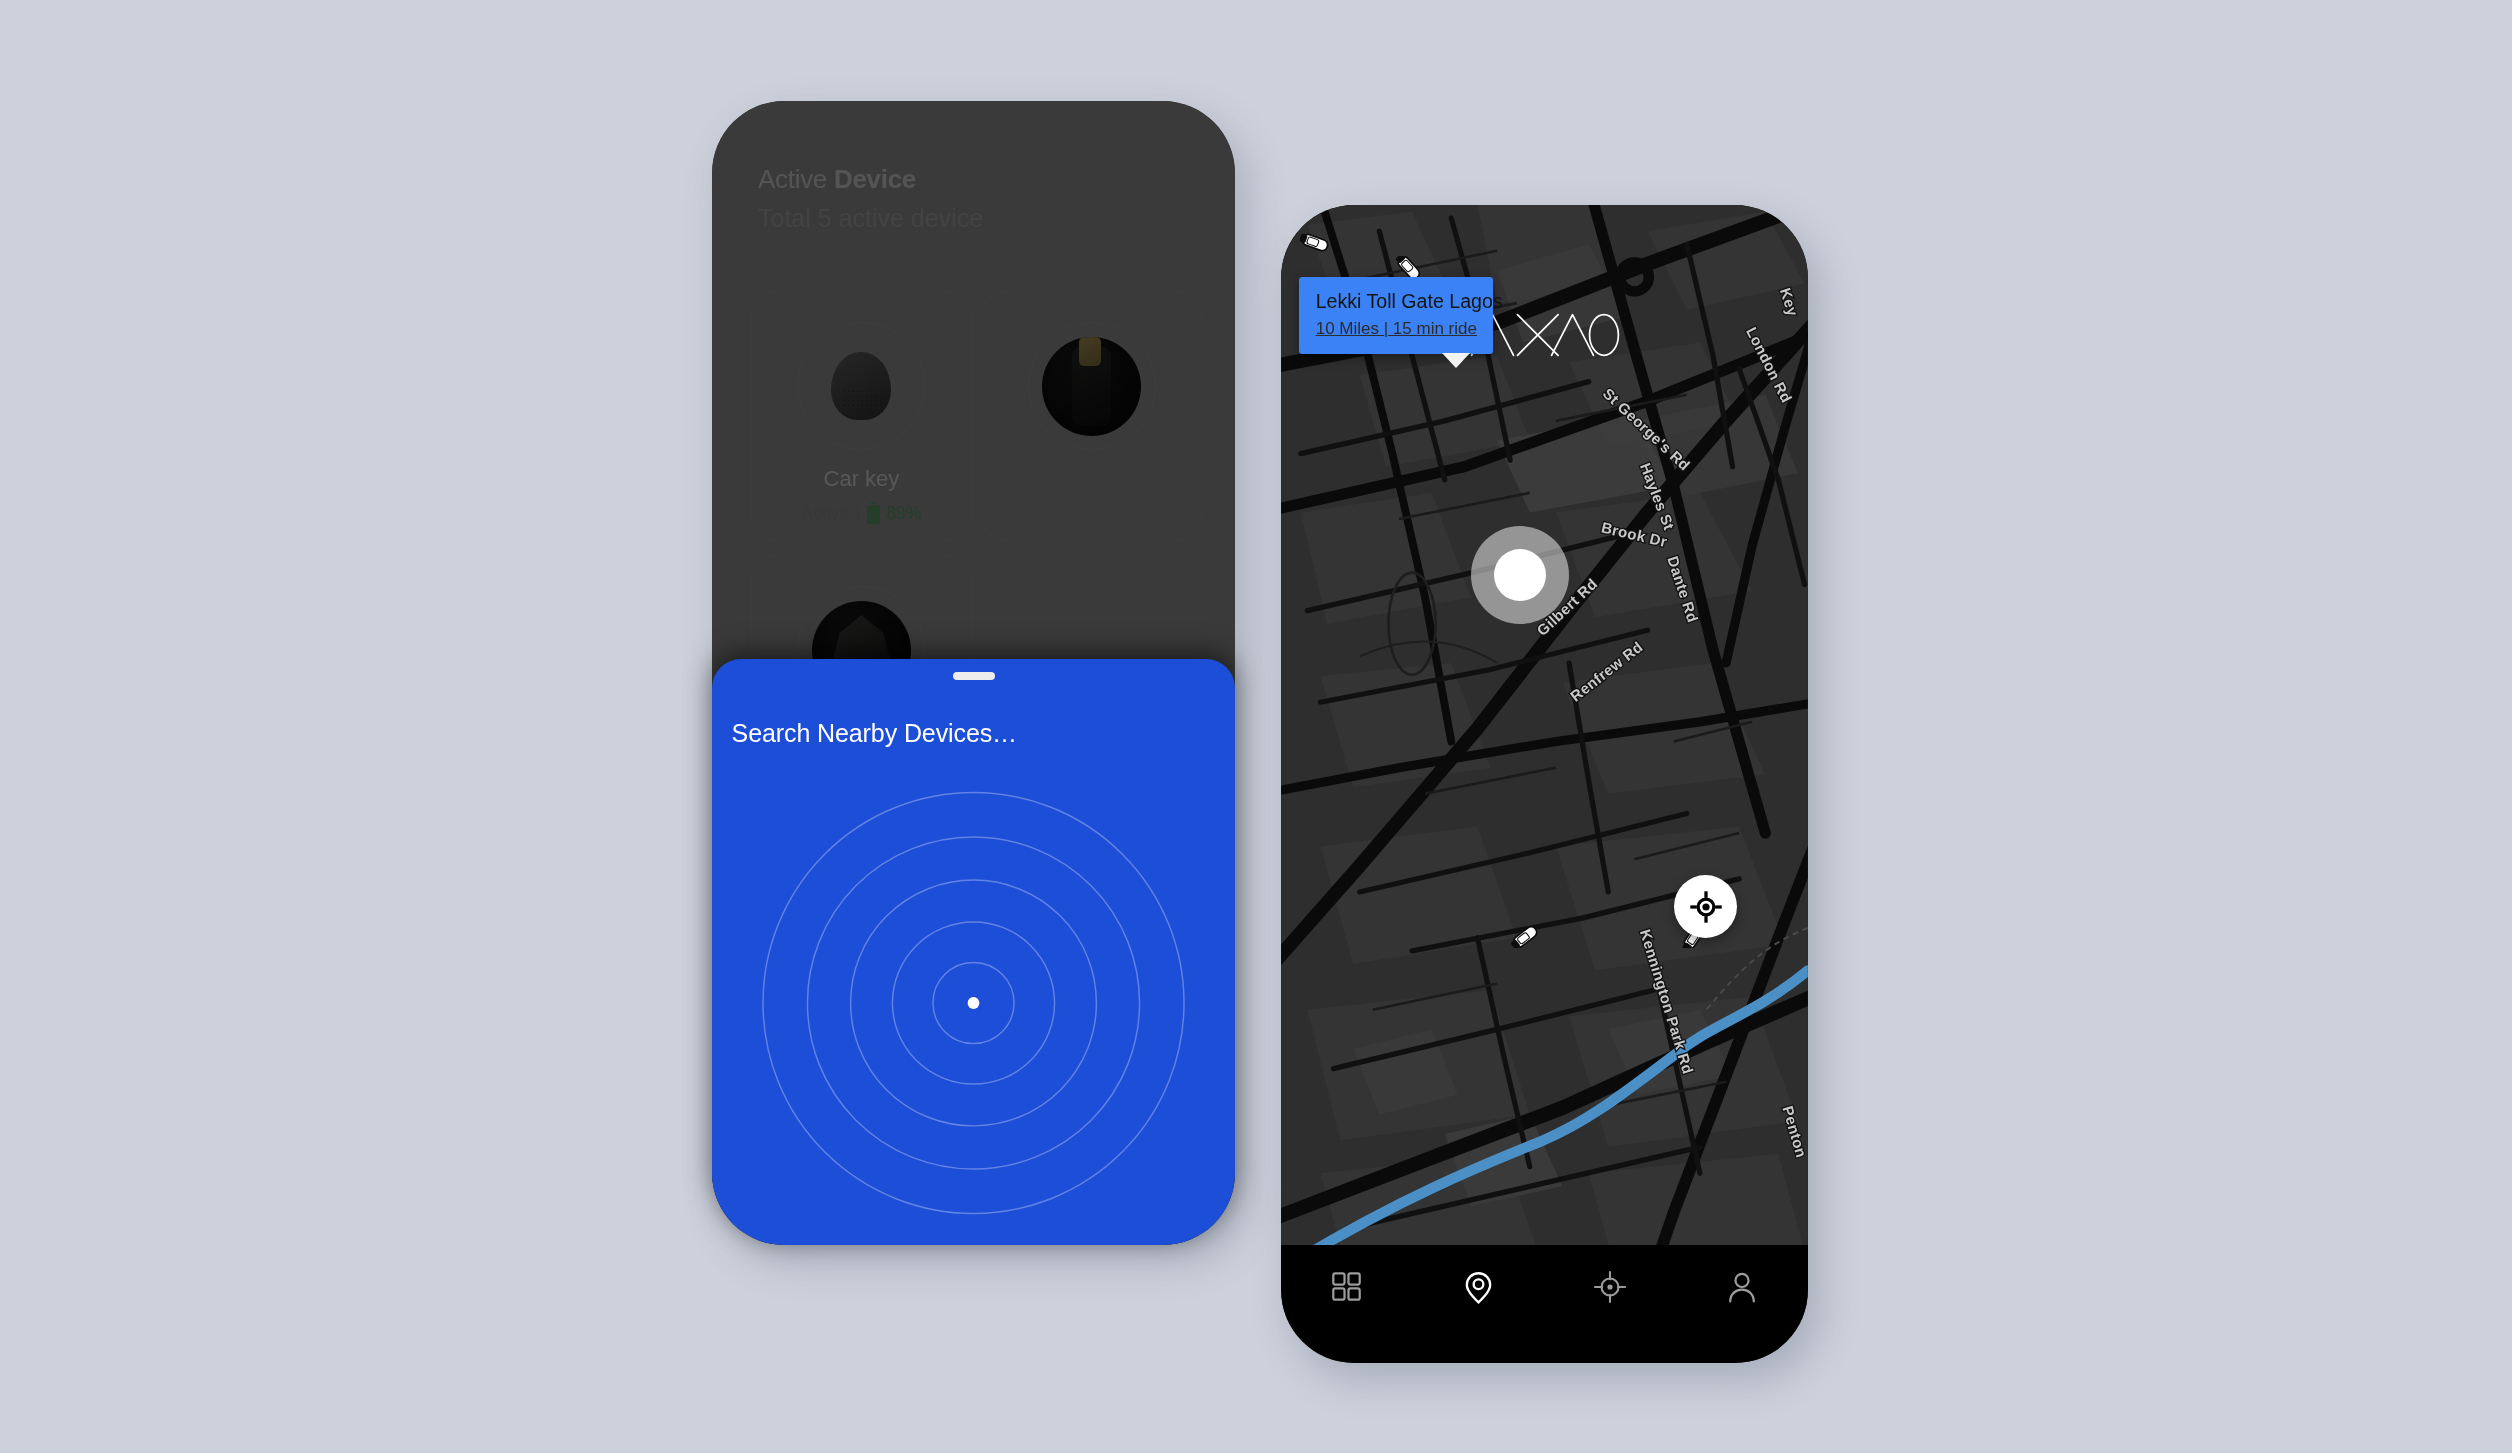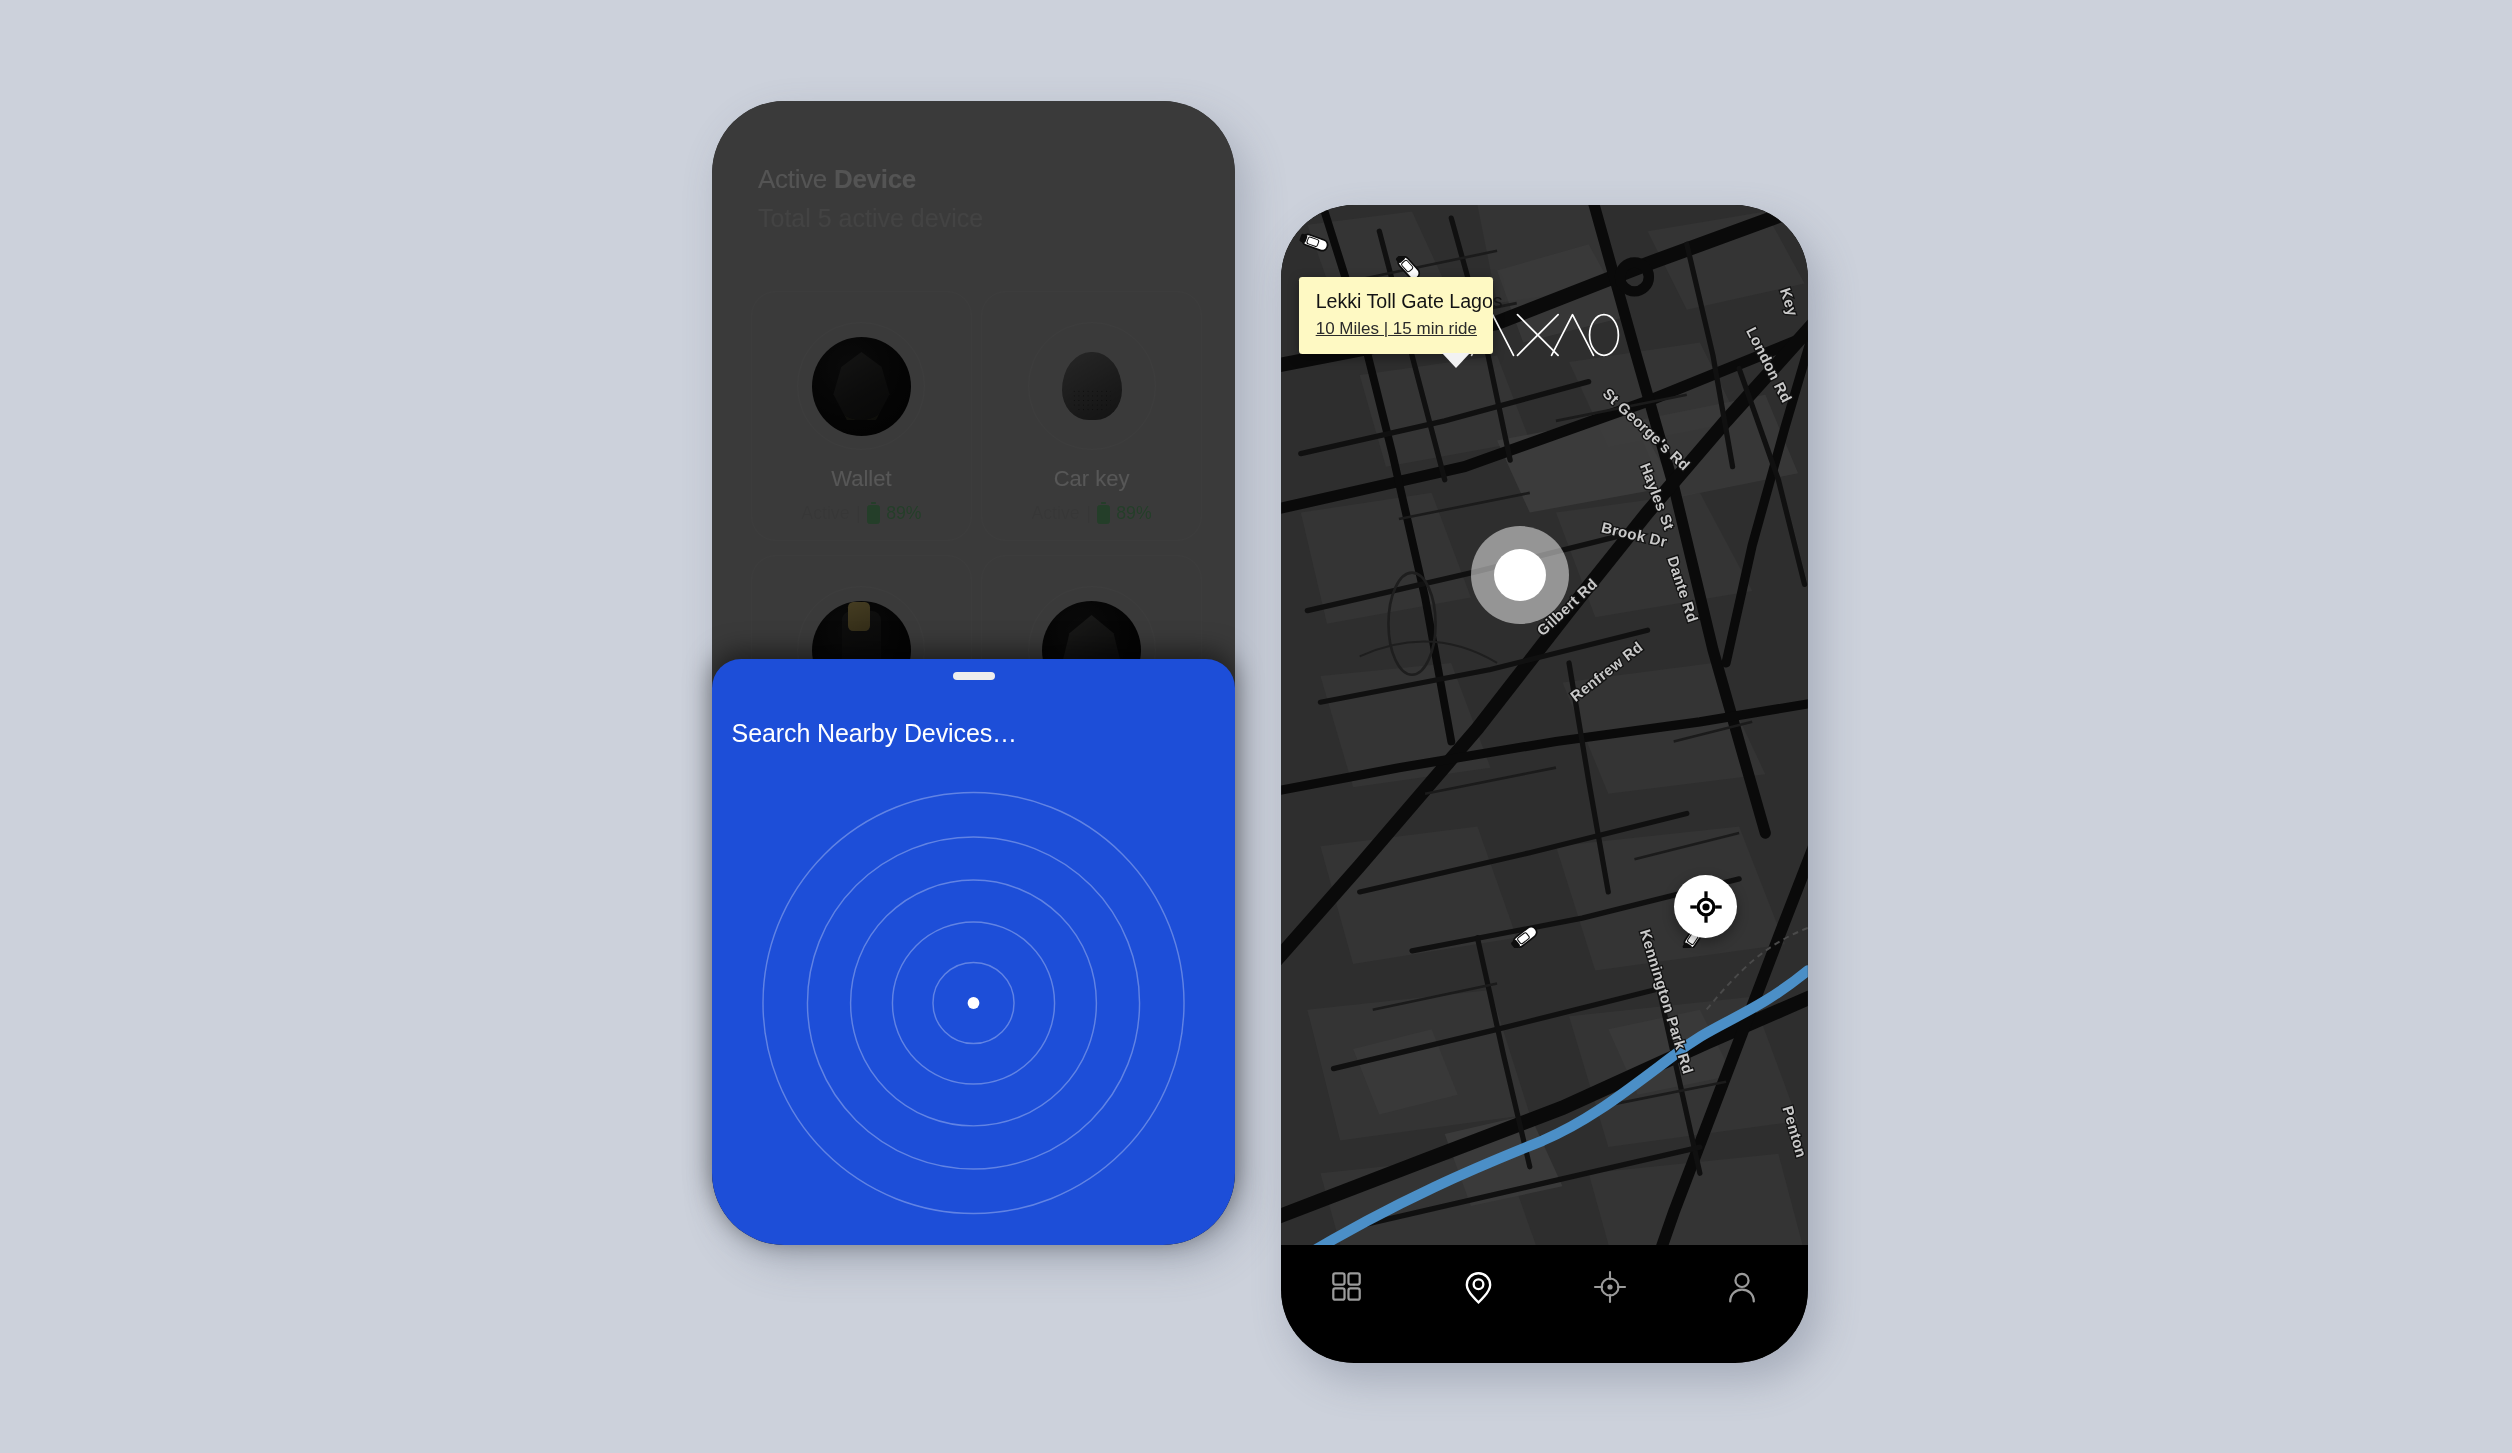--- a/index.html
+++ b/index.html
@@ -256,21 +256,21 @@
     transform: translateX(-50%);
     top: 103px;
     z-index: 6;
     pointer-events: none;
   }
   #tooltip-box {
     position: absolute;
     left: 17.7px;
     top: 65px;
     width: 194px;
-    background: #fef9c3;
+    background: #3b82f6;
     border-radius: 3.3px;
     padding: 14.4px 17px 15.7px 17px;
     box-sizing: border-box;
     box-shadow: 0 3.9px 10.5px rgba(0,0,0,0.35);
     z-index: 7;
   }
   #tooltip-box .tt-title {
     font-size: 19.6px;
     color: #141414;
     line-height: 1.05;
@@ -352,34 +352,20 @@
   <div class="dim-screen">
     <div class="dim-content">
 
       <div class="dl-header">
         <div class="dl-title"><span>Active </span><b>Device</b></div>
         <div class="dl-sub">Total 5 active device</div>
       </div>
 
       <div class="dl-grid">
 
-        <div class="dev-card">
-          <div class="dev-ring">
-            <div class="dev-puck">
-              <div class="tag-shape tag-wallet"></div>
-            </div>
-          </div>
-          <div class="dev-name">Wallet</div>
-          <div class="dev-meta">
-            <span>Active</span>
-            <span>|</span>
-            <span class="bat-icon"></span>
-            <span class="bat-pct">89%</span>
-          </div>
-        </div>
 
         <div class="dev-card">
           <div class="dev-ring">
             <div class="dev-puck" style="background:transparent;">
               <div class="tag-carkey"></div>
             </div>
           </div>
           <div class="dev-name">Car key</div>
           <div class="dev-meta">
             <span>Active</span>

